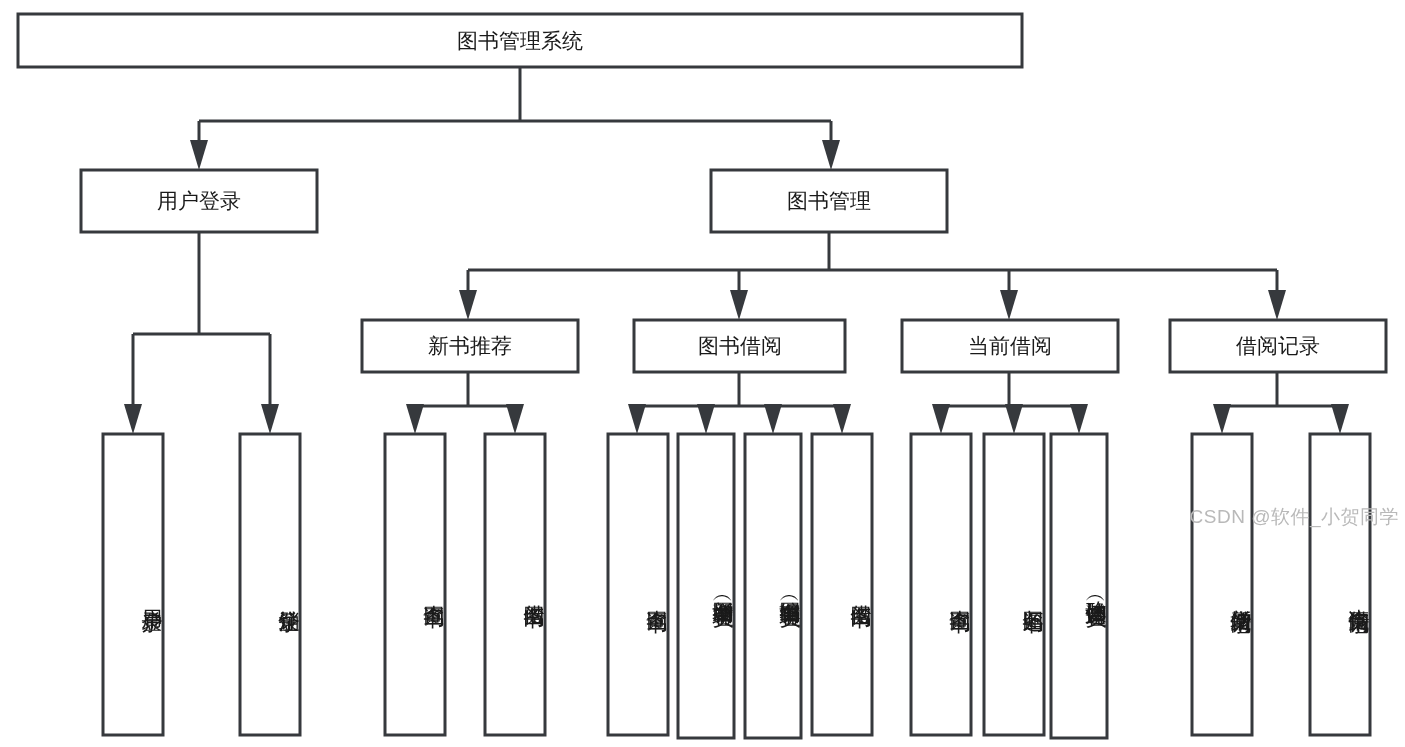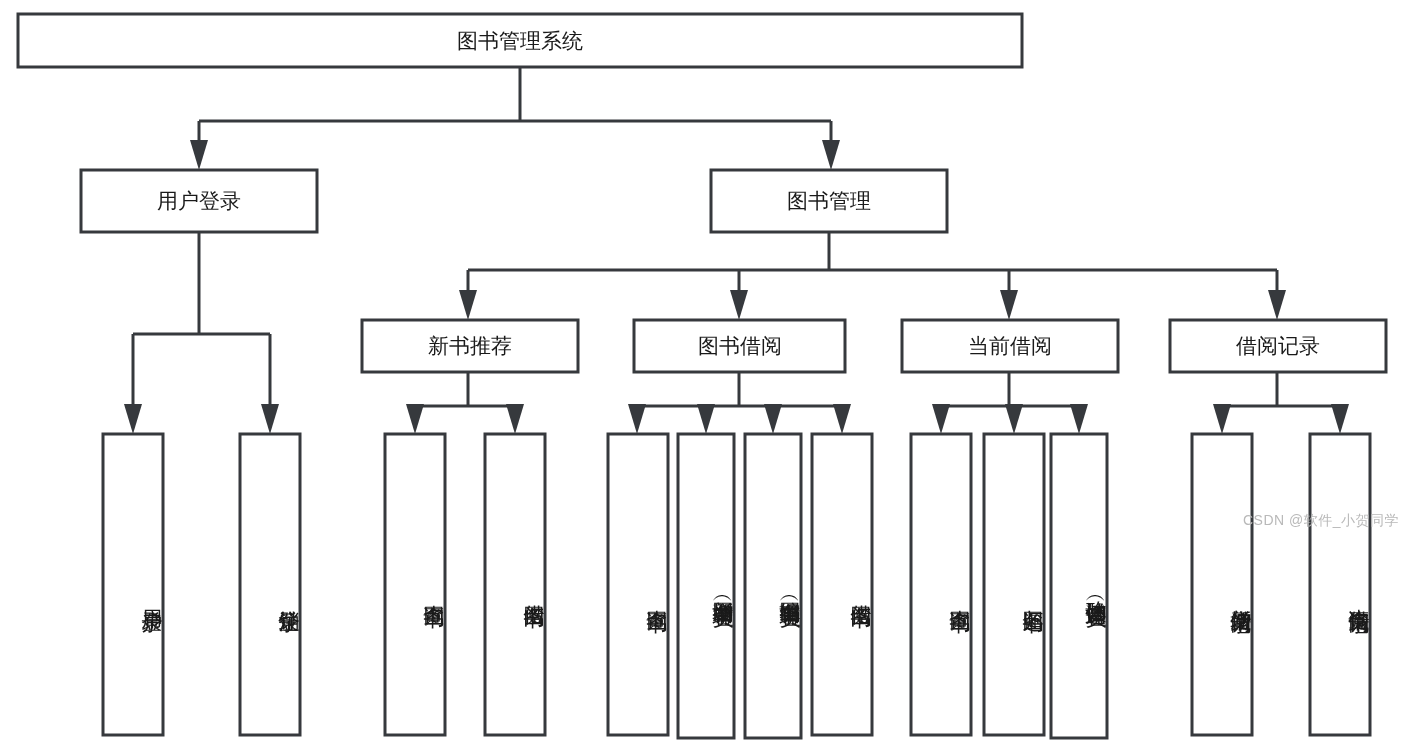--- a/index.html
+++ b/index.html
@@ -60,21 +60,21 @@
     line-height: 1;
     white-space: nowrap;
     text-align: center;
     pointer-events: none;
   }
   .watermark {
     position: absolute;
     right: 6px;
     bottom: 4px;
     font-family: "Liberation Sans", "DejaVu Sans", sans-serif;
-    font-size: 14px;
+    font-size: 19px;
     color: #b9b9b9;
     letter-spacing: 0.5px;
     white-space: nowrap;
   }
 </style>
 </head>
 <body>
 
 <div id="diagram-root">
 

